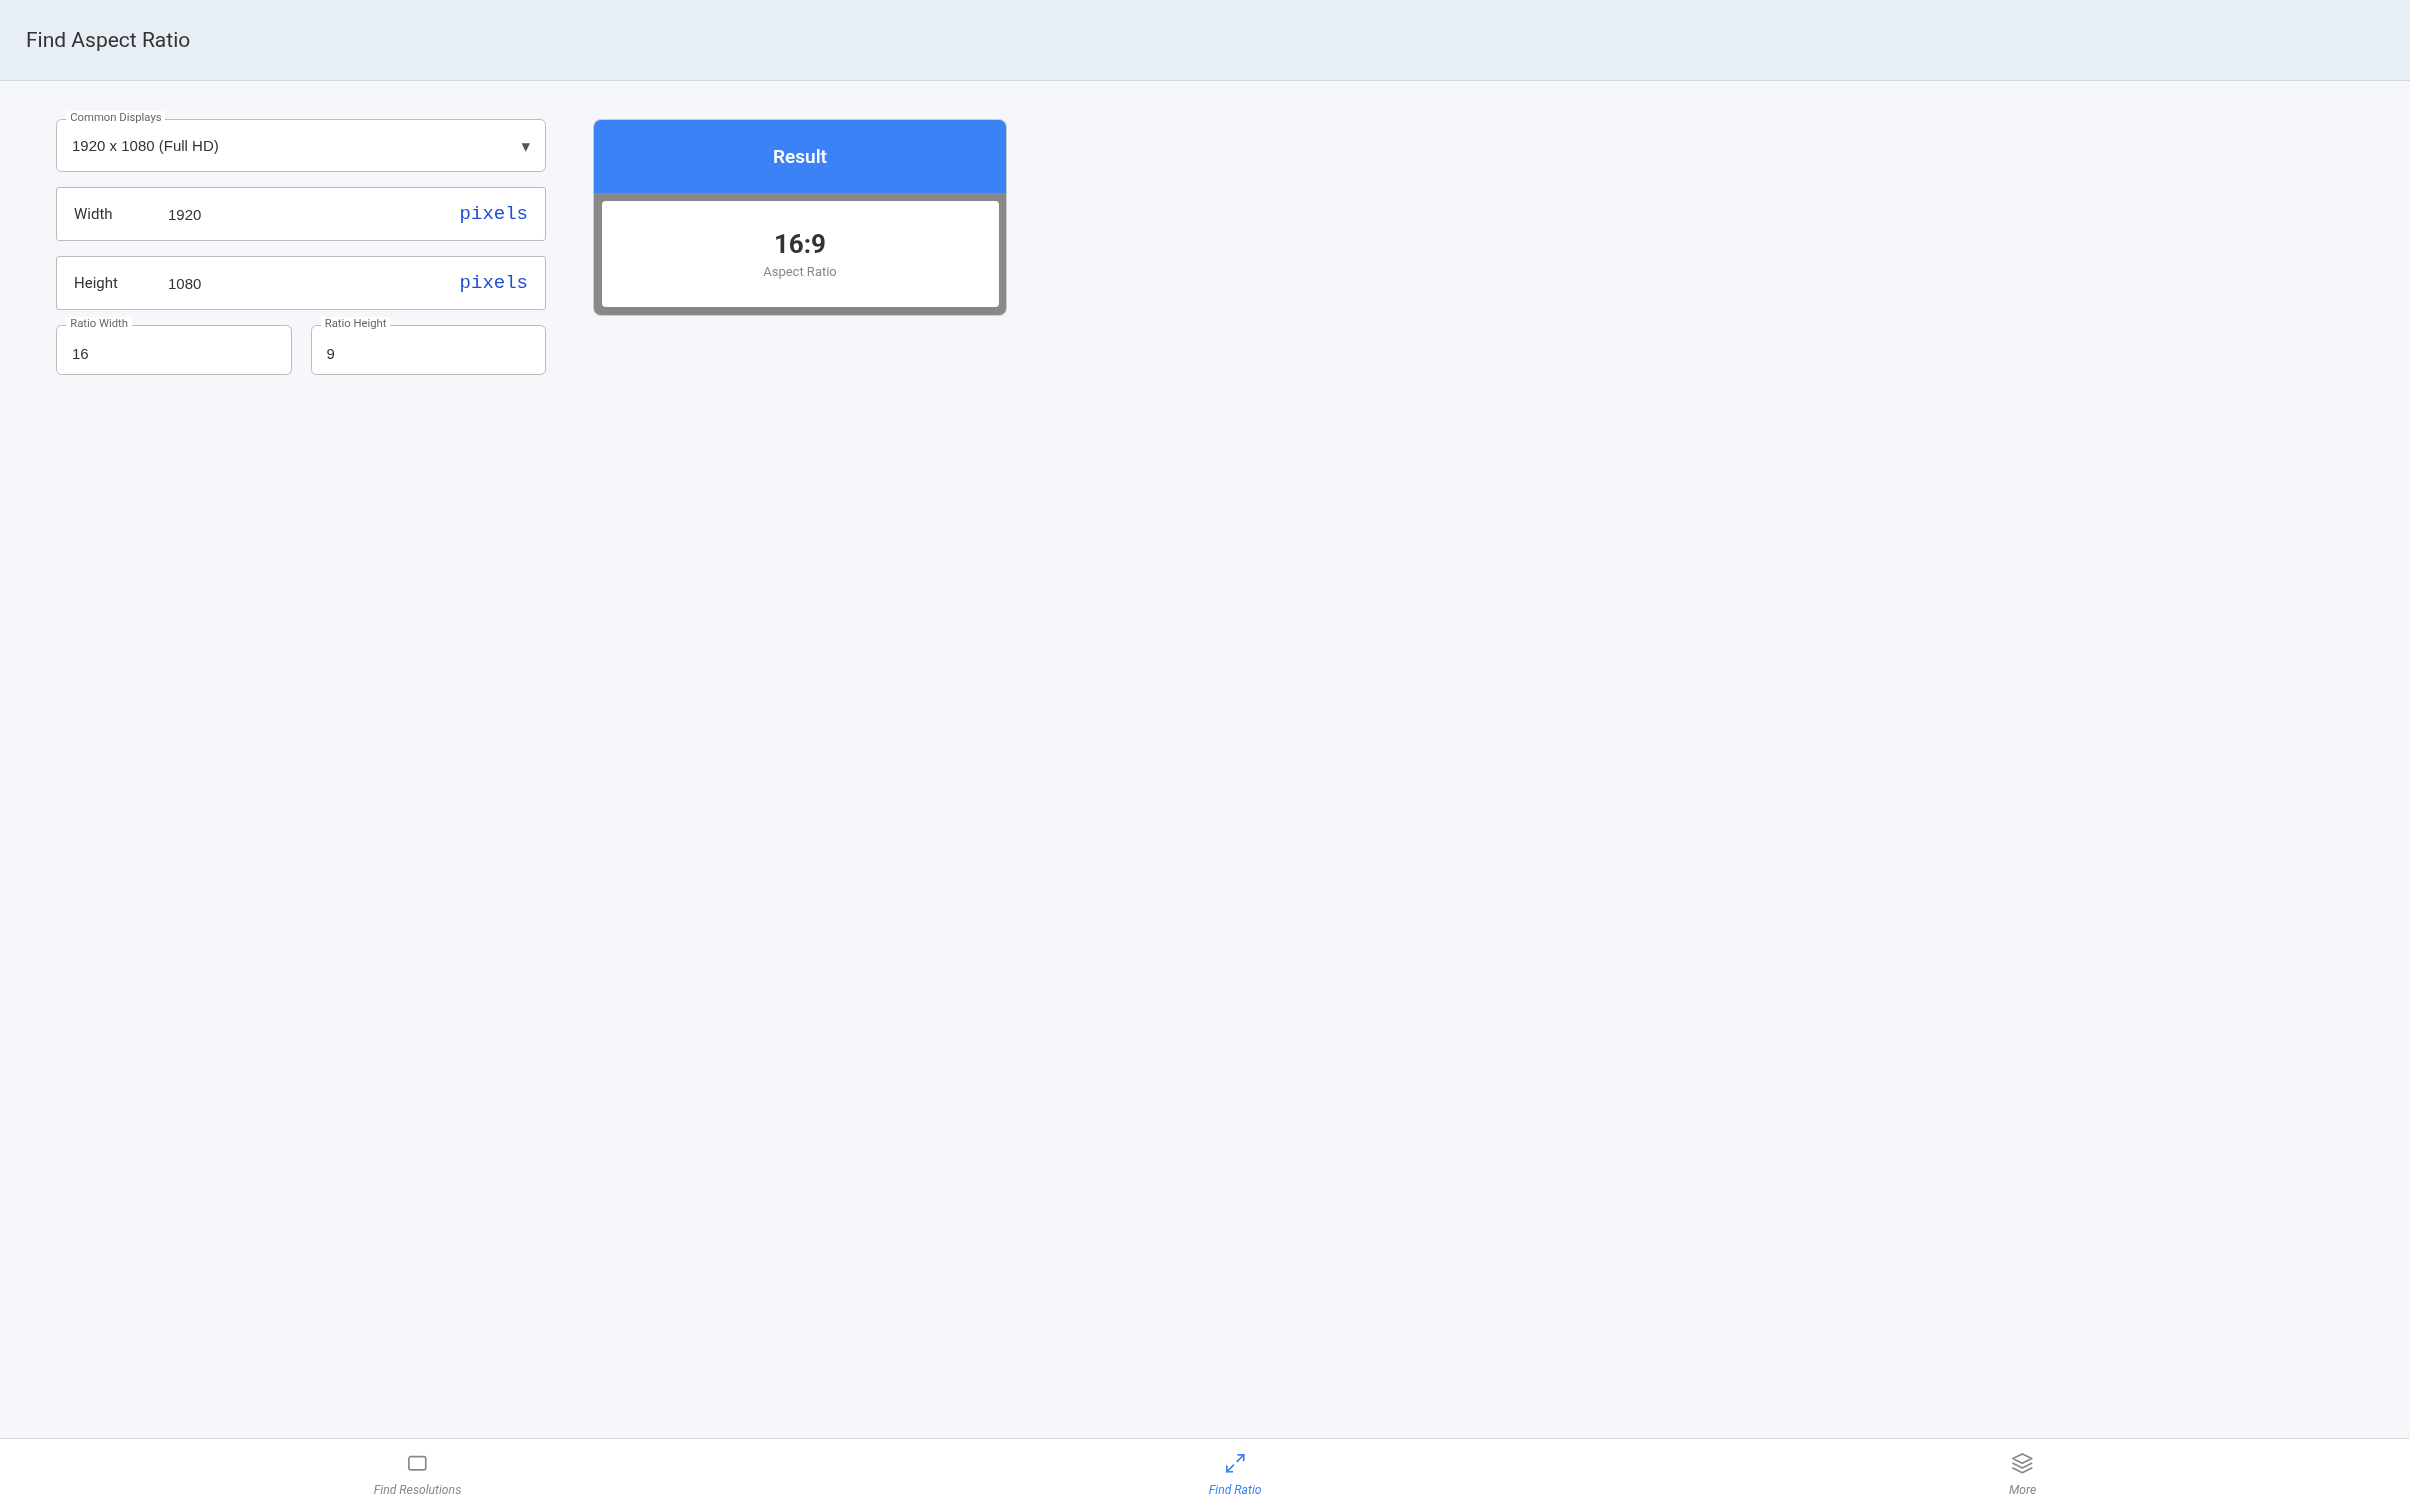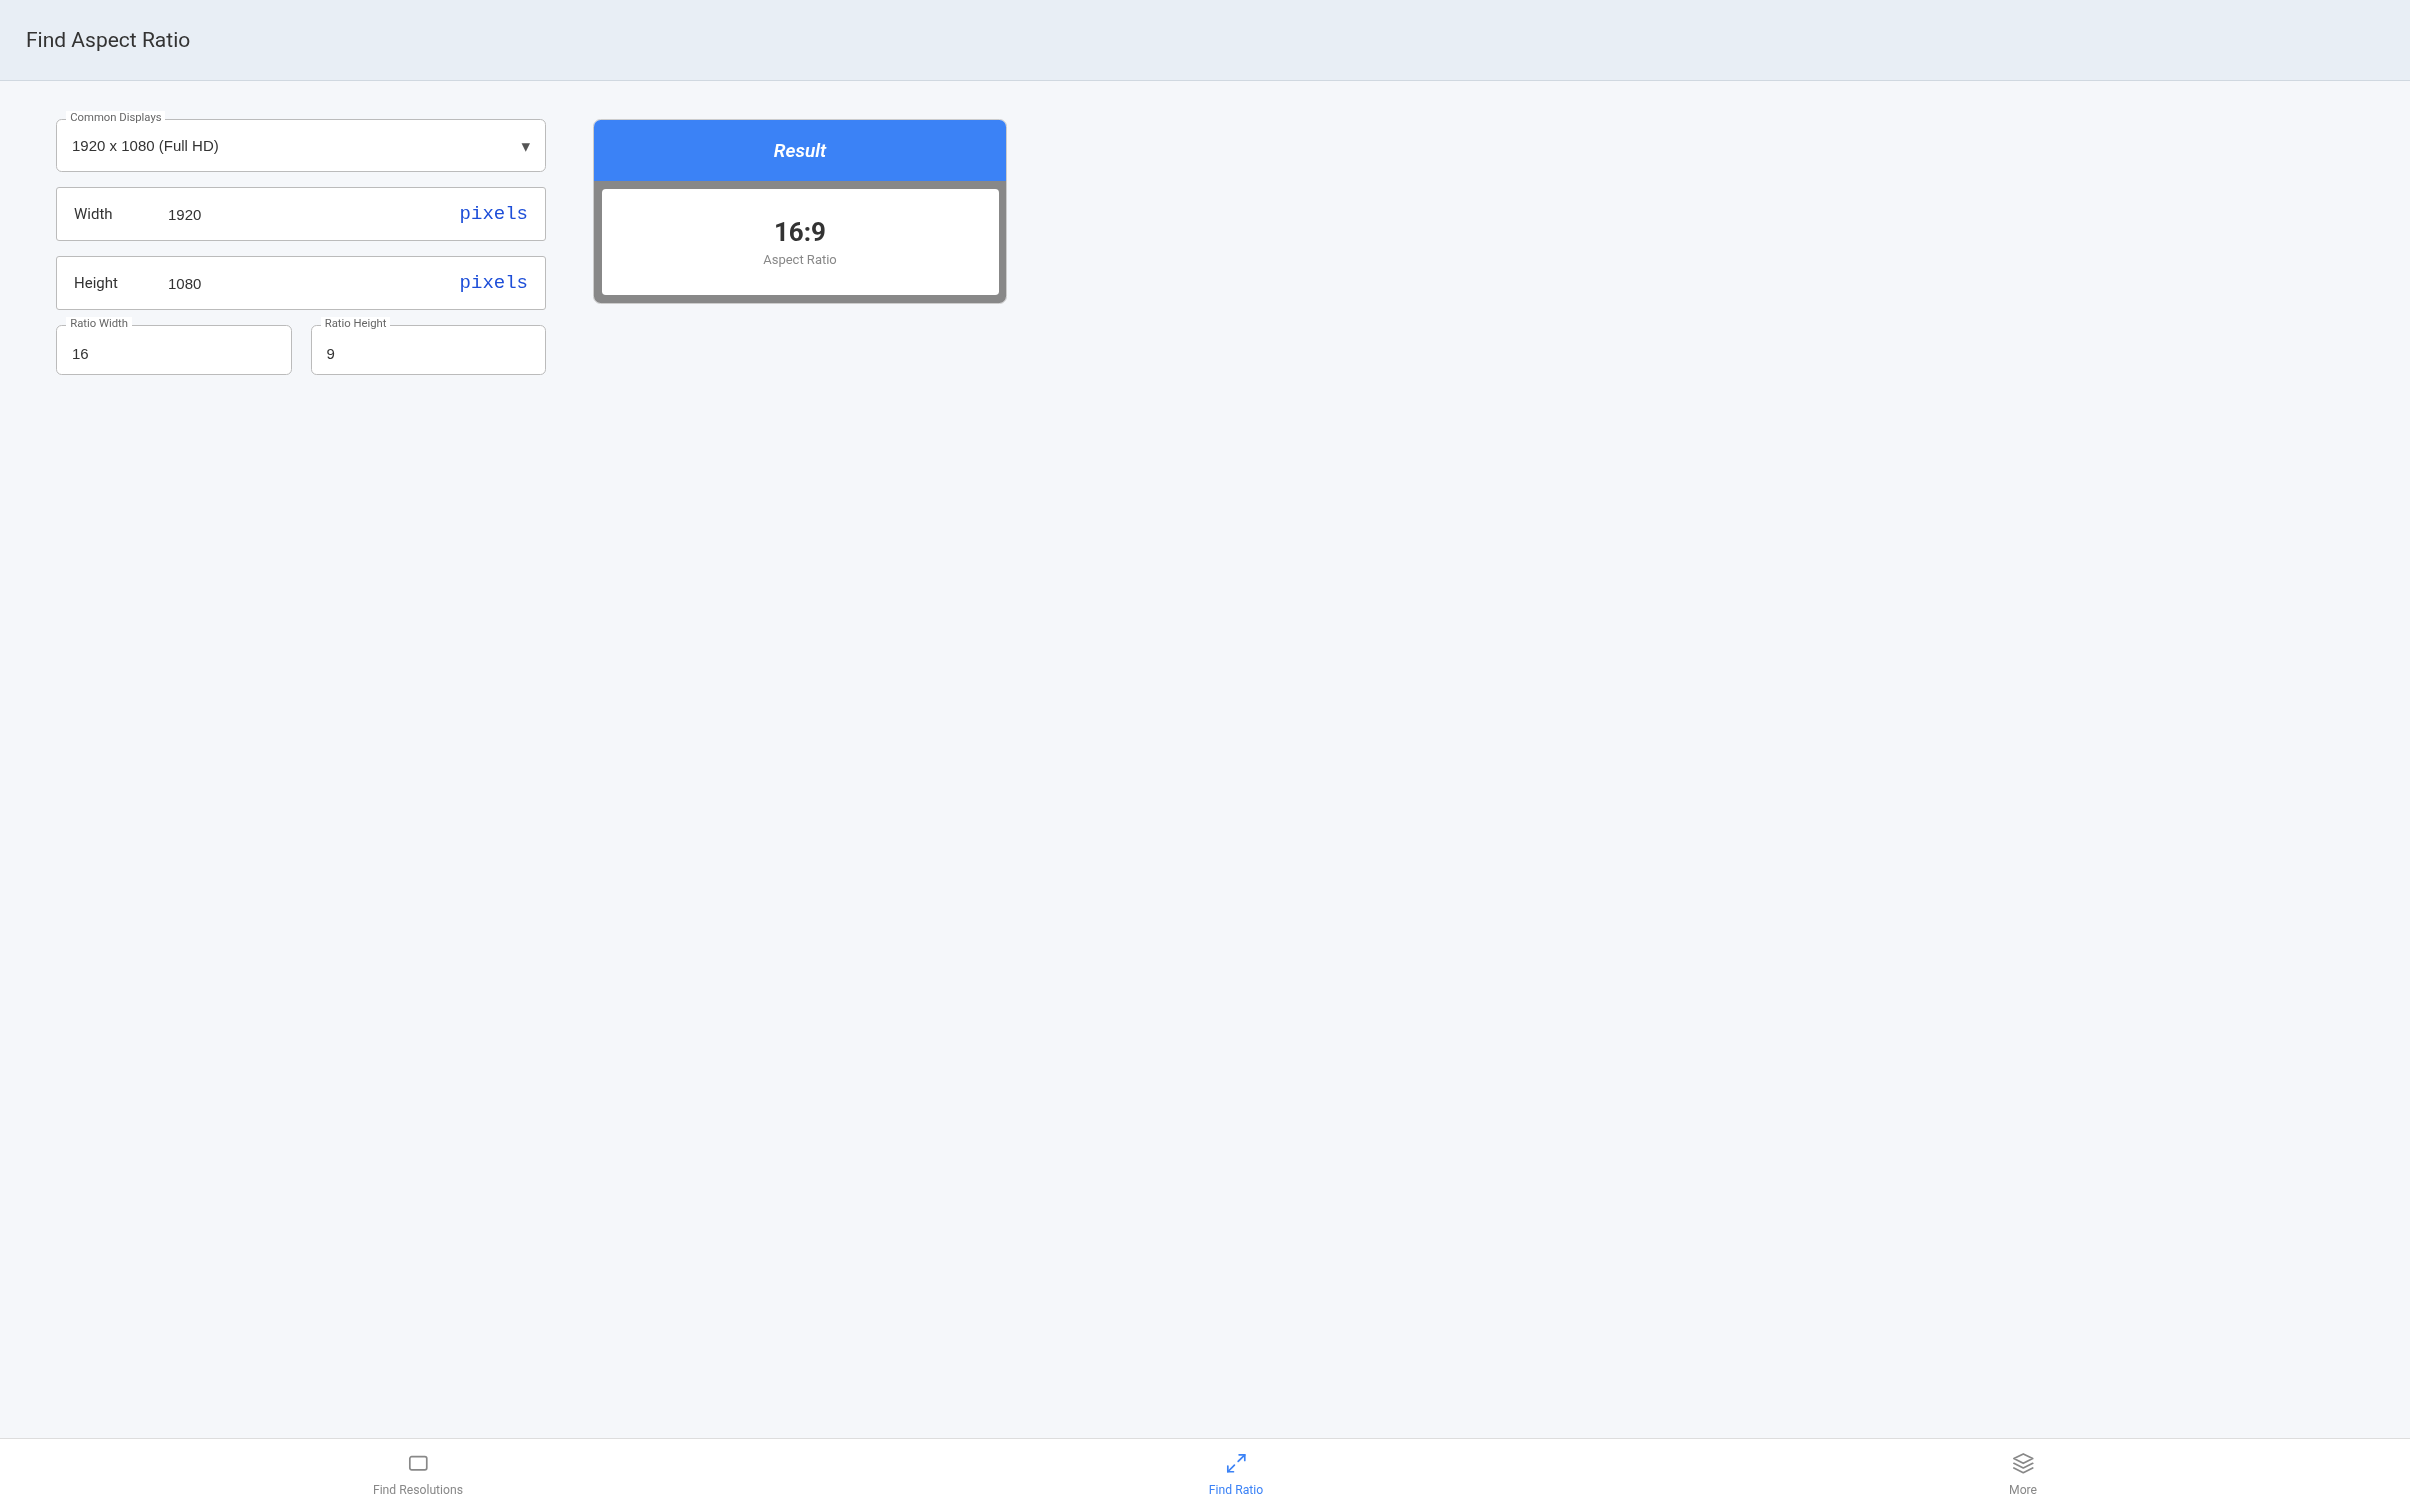--- a/index.html
+++ b/index.html
@@ -165,23 +165,22 @@
     }
 
     .result-card {
       border-radius: 7.5px;
       overflow: hidden;
       border: 0.9px solid #ccc;
     }
 
     .result-header {
       background-color: #3b82f6;
-      padding: 19px;
+      padding: 25px;
       text-align: center;
-      font-style: italic;
     }
 
     .result-header-text {
       color: #fff;
       font-size: 19px;
       font-weight: 600;
     }
 
     .result-body-wrapper {
       background-color: #888;
@@ -232,20 +231,21 @@
       color: #3b82f6;
     }
 
     .nav-icon {
       font-size: 21px;
       line-height: 1;
     }
 
     .nav-label {
       font-size: 12.2px;
+      font-style: italic;
     }
 
     
     .nav-icon svg {
       width: 22.6px;
       height: 22.6px;
     }
   </style>
 </head>
 <body>

